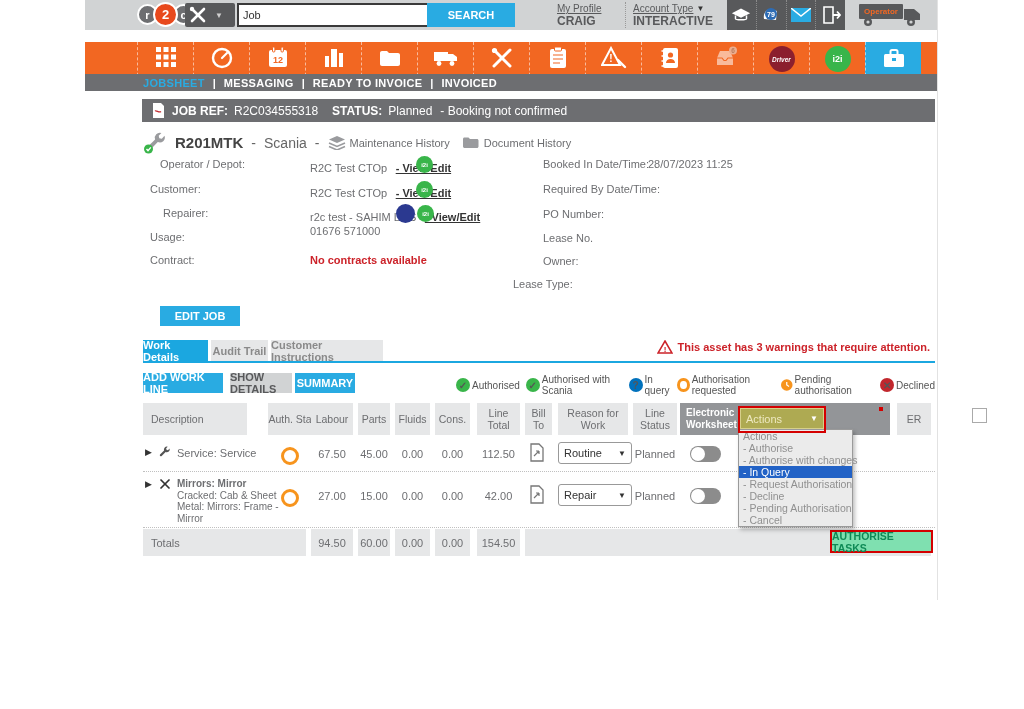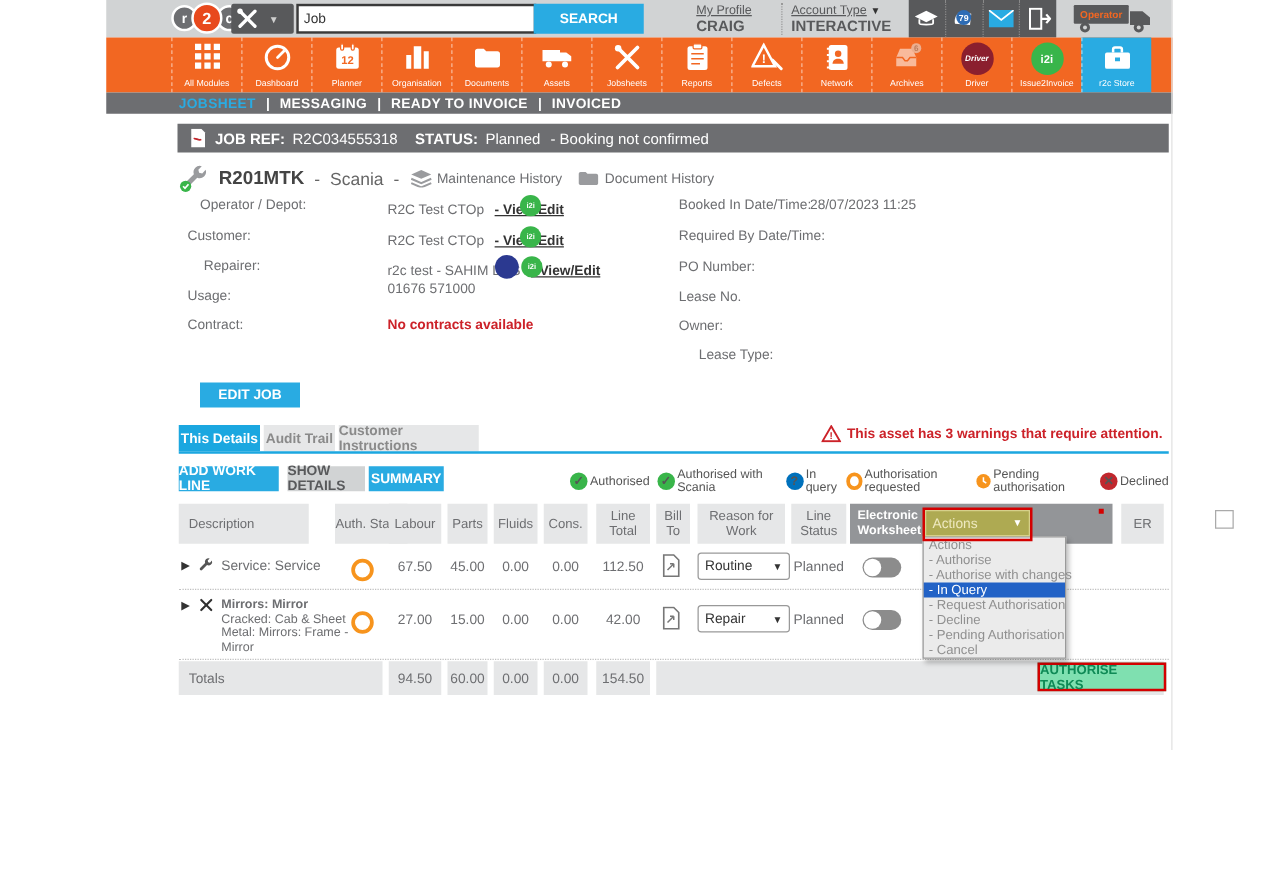--- a/index.html
+++ b/index.html
@@ -13,21 +13,21 @@
   #toolbtn{left:100px;top:3px;width:50px;height:24px;background:#58595b;display:flex;align-items:center;border-radius:2px;cursor:pointer;}
   #searchinput{left:152px;top:3px;width:180px;height:18px;border:2px solid #3a3a3a;font-size:11px;padding:1px 4px;color:#333;font-family:"Liberation Sans",sans-serif;}
   #searchbtn{left:342px;top:3px;width:88px;height:24px;background:#29abe2;color:#fff;border:none;
     font-weight:bold;font-size:11px;cursor:pointer;font-family:"Liberation Sans",sans-serif;}
   .proflink{font-size:10px;color:#58595b;text-decoration:underline;cursor:pointer;}
   .profname{font-size:12px;color:#58595b;font-weight:bold;}
   #iconblock{left:642px;top:0;width:118px;height:30px;background:#58595b;display:flex;}
   .topicon{flex:1;display:flex;align-items:center;justify-content:center;border-left:1px dotted #8a8a8a;cursor:pointer;}
   .topicon:first-child{border-left:none;}
   
-  #orangenav{left:85px;top:30px;width:853px;height:44px;background:#f26722;display:flex;padding-left:52px;box-sizing:border-box;}
+  #orangenav{left:85px;top:42px;width:853px;height:44px;background:#f26722;display:flex;padding-left:52px;box-sizing:border-box;}
   .navitem{width:56px;height:44px;border-left:1px dashed rgba(255,255,255,.55);display:flex;flex-direction:column;
     align-items:center;justify-content:flex-start;padding-top:4px;box-sizing:border-box;cursor:pointer;position:relative;}
   .navitem .nlabel{font-size:7px;color:#fff;margin-top:auto;margin-bottom:3px;white-space:nowrap;}
   .navitem.active{background:#29abe2;}
   .circ-badge{width:25px;height:25px;border-radius:50%;display:flex;align-items:center;justify-content:center;
     color:#fff;font-weight:bold;}
   
   #subnav{left:85px;top:74px;width:853px;height:17px;background:#6d6e71;display:flex;align-items:center;padding-left:58px;box-sizing:border-box;}
   .sn-item{font-size:11px;font-weight:bold;color:#fff;letter-spacing:.3px;cursor:pointer;}
   .sn-item.active{color:#29abe2;}
@@ -328,25 +328,25 @@
   <div class="a lbl" style="left:150px;top:231px;">Usage:</div>
   <div class="a warn-red" style="left:310px;top:254px;">No contracts available</div>
   <div class="a lbl" style="left:150px;top:254px;">Contract:</div>
 
   <div class="a lbl" style="left:543px;top:158px;">Booked In Date/Time:</div>
   <div class="a val" style="left:648px;top:158px;">28/07/2023 11:25</div>
   <div class="a lbl" style="left:543px;top:183px;">Required By Date/Time:</div>
   <div class="a lbl" style="left:543px;top:208px;">PO Number:</div>
   <div class="a lbl" style="left:543px;top:232px;">Lease No.</div>
   <div class="a lbl" style="left:543px;top:255px;">Owner:</div>
-  <div class="a lbl" style="left:559px;top:278px;">Lease Type:</div>
+  <div class="a lbl" style="left:513px;top:278px;">Lease Type:</div>
 
   <div class="a btn-blue" style="left:160px;top:306px;width:80px;height:20px;">EDIT JOB</div>
 
-  <div class="a tab active" style="left:143px;top:340px;width:65px;">This Details</div>
+  <div class="a tab active" style="left:143px;top:340px;width:65px;">Work Details</div>
   <div class="a tab inactive" style="left:211px;top:340px;width:57px;">Audit Trail</div>
   <div class="a tab inactive" style="left:271px;top:340px;width:112px;">Customer Instructions</div>
   <div class="a" style="left:143px;top:361px;width:792px;height:2px;background:#1ba7e0;"></div>
 
   <div class="a" style="left:0;top:340px;width:930px;display:flex;justify-content:flex-end;align-items:center;">
     <svg width="16" height="14" viewBox="0 0 16 14" style="margin-right:5px;">
       <path d="M8 1 L15 13 H1 Z" fill="none" stroke="#cc2229" stroke-width="1.5"></path>
       <text x="8" y="11.5" text-anchor="middle" font-size="8" font-weight="bold" fill="#cc2229" font-family="Liberation Sans">!</text>
     </svg>
     <span class="warn-red">This asset has 3 warnings that require attention.</span>

